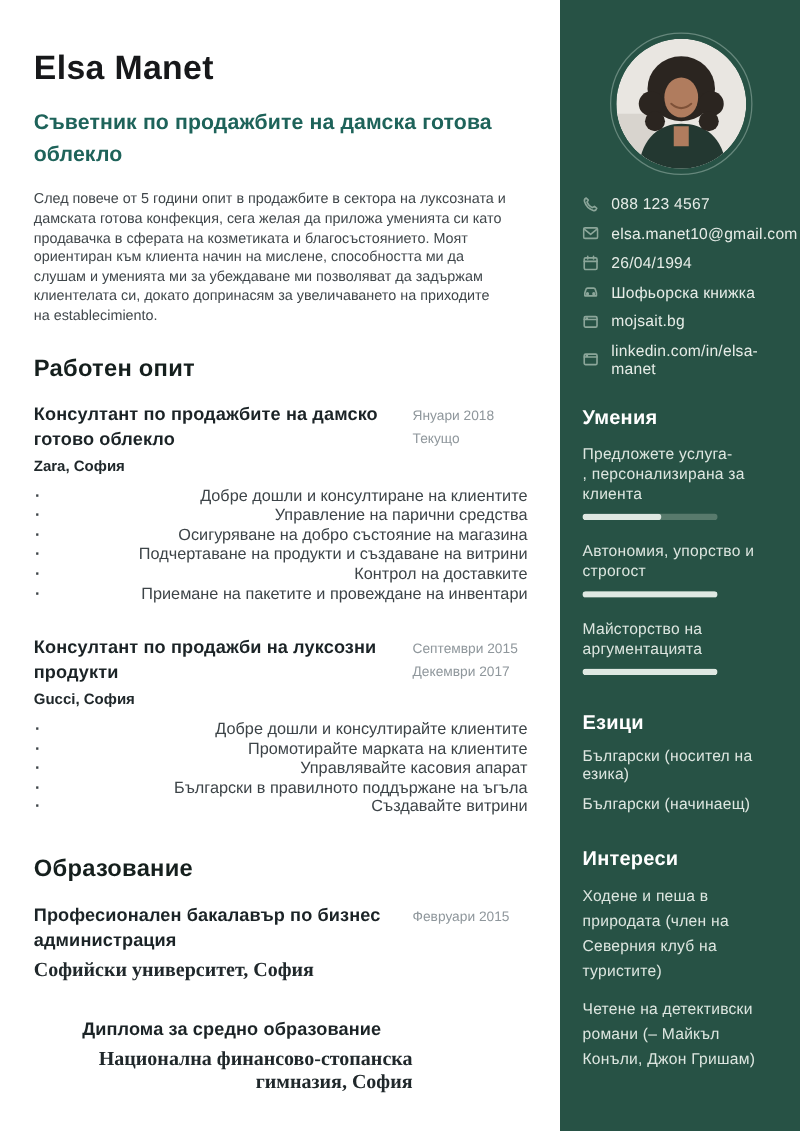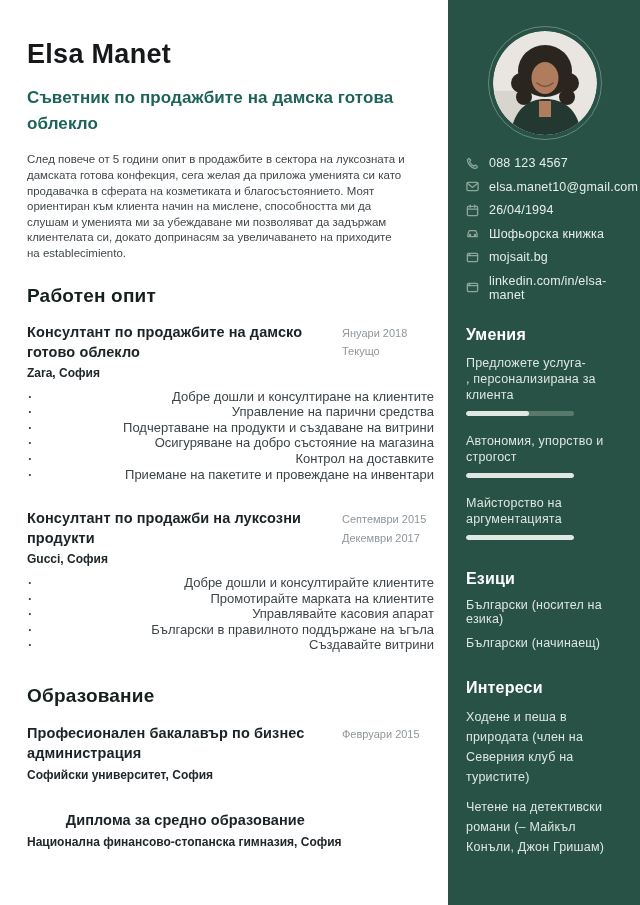--- a/index.html
+++ b/index.html
@@ -8,38 +8,38 @@
     --skill-track:#587a6c;
     --skill-fill:#dfe8e2;
     --date-gray:#8f979c;
   }
   *{margin:0;padding:0;box-sizing:border-box;}
   html,body{background:#fff;}
   body{font-family:"Liberation Sans","DejaVu Sans",sans-serif;width:640px;}
   .page{width:640px;height:905px;display:flex;overflow:hidden;background:#fff;}
 
   
-  .main{width:482px;padding:40px 14px 0 27px;}
+  .main{width:482px;padding:40px 26px 0 27px;}
   .name{font-size:27px;font-weight:700;color:#17181a;letter-spacing:.3px;line-height:1.1;}
   .job-title{margin-top:15px;font-size:17px;font-weight:700;color:var(--accent-teal);line-height:1.55;max-width:372px;letter-spacing:.1px;}
   .summary{margin-top:15px;font-size:11.5px;line-height:15.6px;color:#40474b;max-width:378px;}
 
   .section-heading{margin-top:23px;font-size:19px;font-weight:700;color:#151f1d;letter-spacing:.2px;}
   .job{margin-top:15px;}
   .job-head{display:flex;justify-content:space-between;align-items:flex-start;}
   .job-title-line{font-size:14.5px;font-weight:700;color:#1b2326;line-height:1.38;max-width:278px;letter-spacing:.1px;}
   .company{margin-top:4px;font-size:12px;font-weight:700;color:#20282b;}
   .dates{width:92px;flex:none;font-size:11px;color:var(--date-gray);line-height:1.7;padding-top:2px;}
   .job ul{list-style:none;margin-top:9px;}
   .job li{font-size:13px;color:#3d4448;line-height:15.6px;padding-left:11px;position:relative;text-align:right;}
   .job li::before{content:"·";position:absolute;left:1px;top:0;color:#3d4448;font-weight:700;}
 
   .edu-item{margin-top:16px;}
   .edu-item + .edu-item{margin-top:28px;text-align:right;}
-  .school{margin-top:5px;font-size:12px;font-weight:700;color:#20282b;}
+  .school{margin-top:5px;font-size:16px;font-weight:700;color:#20282b;font-family:Liberation Serif, serif;}
 
   
   .sidebar{width:192px;height:905px;background:var(--sidebar-bg);padding:26px 16px 0 18px;color:#e9efe9;}
   .photo-ring{width:114px;height:114px;margin:0 auto;border-radius:50%;border:1px solid rgba(220,235,225,.35);display:flex;align-items:center;justify-content:center;}
   .photo{width:104px;height:104px;border-radius:50%;overflow:hidden;display:block;}
 
   .contacts{list-style:none;margin-top:16px;}
   .contacts li{display:flex;align-items:center;gap:10px;margin-bottom:9.5px;font-size:12.5px;color:#e6ece7;letter-spacing:.2px;}
   .contacts .cicon{width:13px;height:13px;flex:none;display:inline-flex;align-items:center;justify-content:center;opacity:.75;}
   .contacts svg{width:13px;height:13px;stroke:#aec3b7;fill:none;stroke-width:1.4;stroke-linecap:round;stroke-linejoin:round;}
@@ -77,22 +77,22 @@
             <div class="company">Zara, София</div>
           </div>
           <div class="dates">
             <div>Януари 2018</div>
             <div>Текущо</div>
           </div>
         </div>
         <ul>
           <li>Добре дошли и консултиране на клиентите</li>
           <li>Управление на парични средства</li>
+          <li>Осигуряване на добро състояние на магазина</li>
           <li>Подчертаване на продукти и създаване на витрини</li>
-          <li>Осигуряване на добро състояние на магазина</li>
           <li>Контрол на доставките</li>
           <li>Приемане на пакетите и провеждане на инвентари</li>
         </ul>
       </article>
 
       <article class="job" style="margin-top:26px;">
         <div class="job-head">
           <div>
             <h4 class="job-title-line">Консултант по продажби на луксозни продукти</h4>
             <div class="company">Gucci, София</div>

